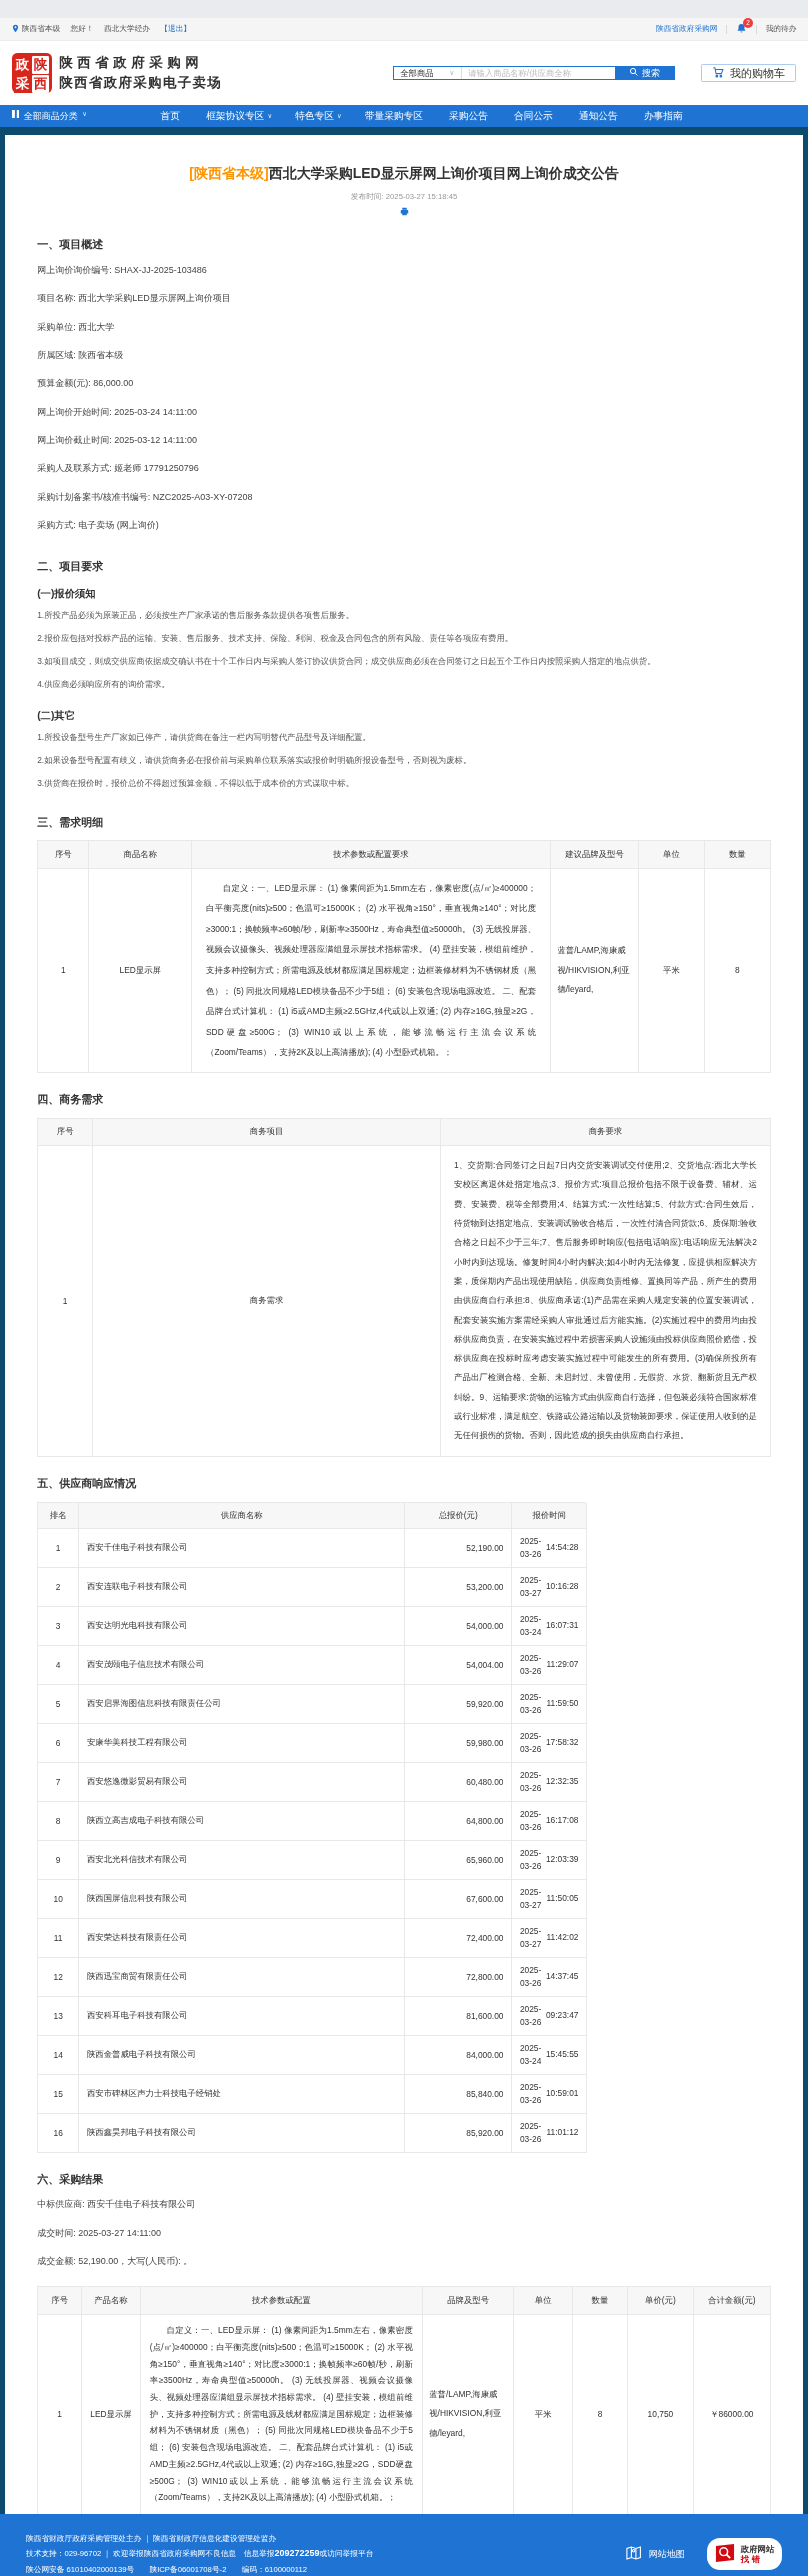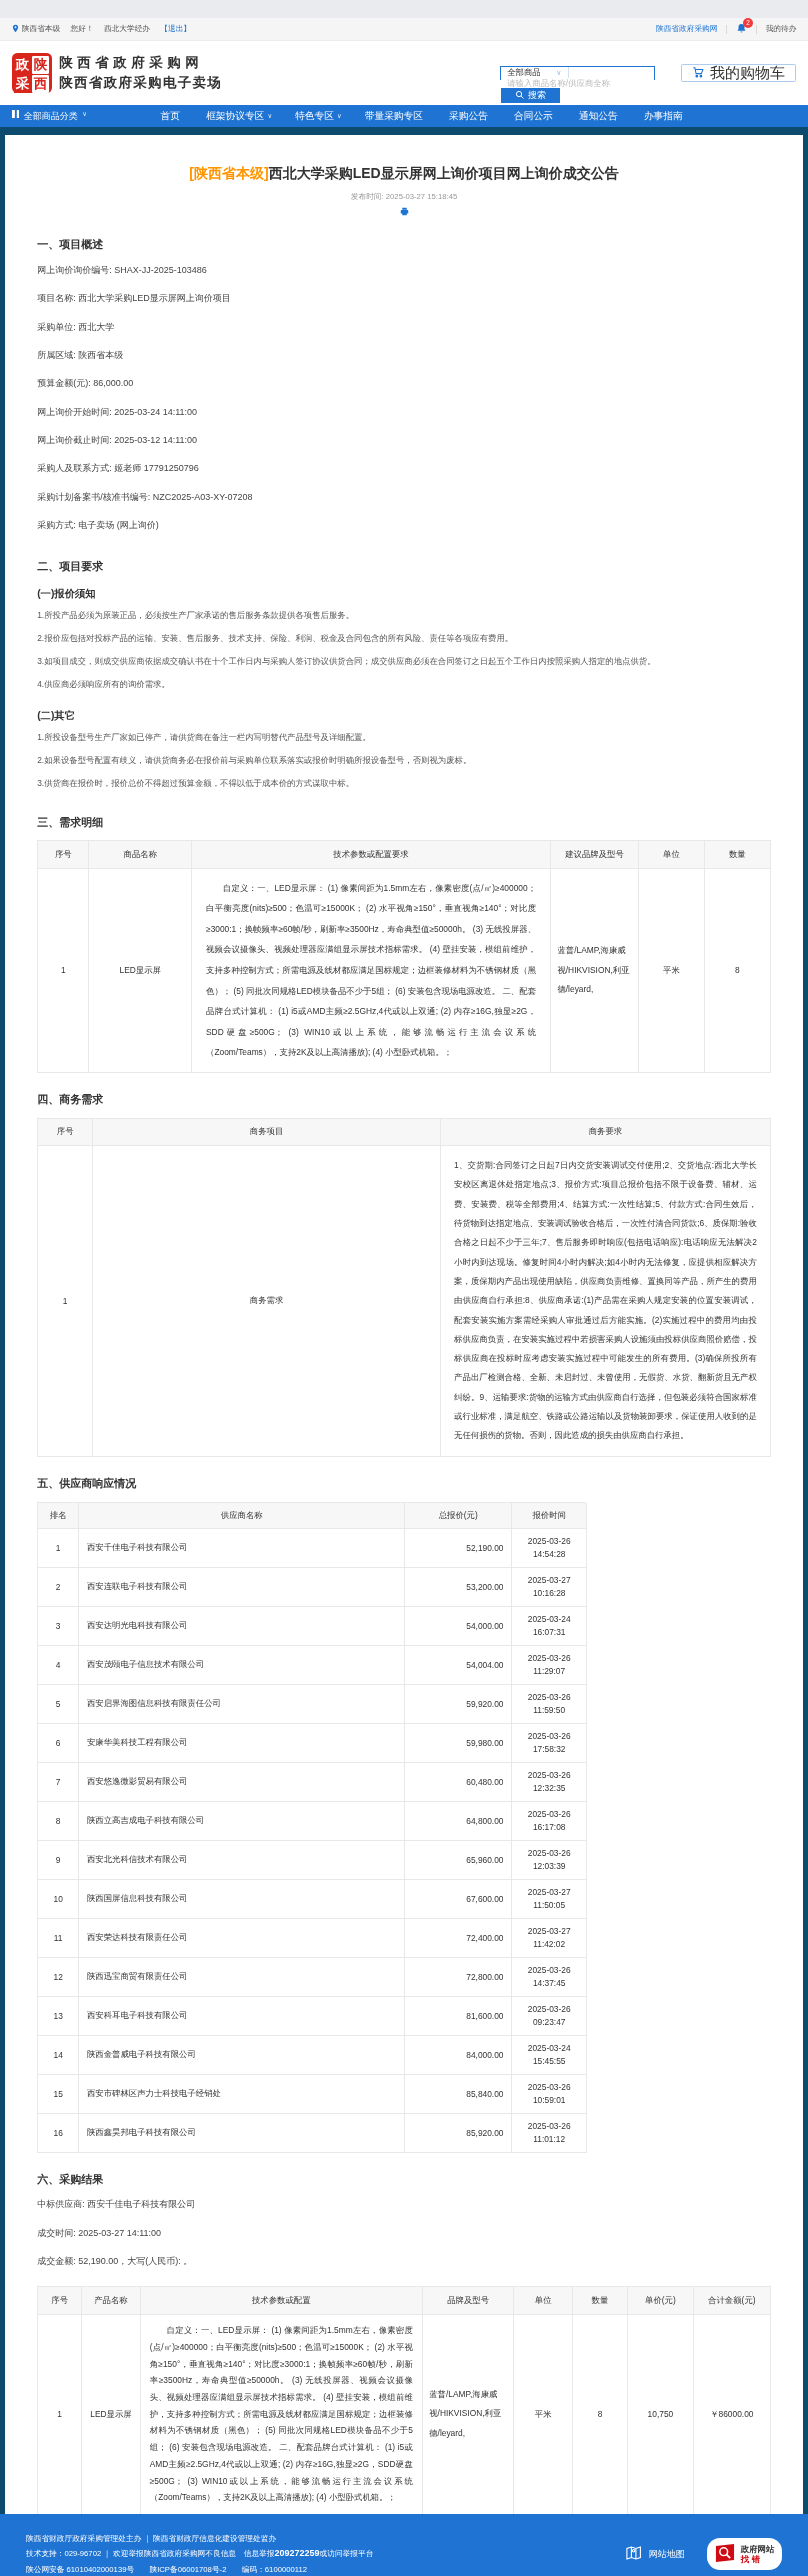--- a/index.html
+++ b/index.html
@@ -19,27 +19,27 @@
   
   .header { height:64px; background:#fff; display:flex; align-items:center; padding:0 11.6px; }
   .logo { width:40px; height:40px; background:#d8261c; border-radius:5.2px; display:grid; grid-template-columns:1fr 1fr; gap:1.3px; padding:2.6px; flex:0 0 auto; }
   .lg { display:flex; align-items:center; justify-content:center; font-size:13.5px; font-weight:bold; }
   .lg.a { color:#fff; background:#d8261c; }
   .lg.b { color:#d8261c; background:#fff; border-radius:1.3px; }
   .brand { margin-left:7.7px; }
   .brand .l1 { font-size:13.5px; font-weight:bold; letter-spacing:4.5px; color:#333; }
   .brand .l2 { font-size:13.5px; font-weight:bold; letter-spacing:1.3px; color:#333; margin-top:2.6px; }
   .search-area { margin-left:auto; display:flex; align-items:center; gap:26px; }
-  .search-box { display:flex; align-items:stretch; border:1.3px solid #1e73d3; height:14px; background:#fff;flex-direction:column; }
+  .search-box { display:flex; align-items:stretch; border:1.3px solid #1e73d3; height:14px; background:#fff; }
   .search-cat { width:68px; display:flex; align-items:center; justify-content:space-between; padding:0 6.4px; font-size:8.4px; color:#333; border-right:0.6px solid #cfe0f5; cursor:pointer; }
   .search-cat .caret { color:#9db8d9; font-size:7px; }
   .search-input { width:153px; border:none; outline:none; padding:0 6.4px; font-size:8.4px; font-family:inherit; color:#333; }
   .search-input::placeholder { color:#bbb; }
   .search-btn { width:59px; background:#1e73d3; border:none; color:#fff; font-size:9px; display:flex; align-items:center; justify-content:center; gap:3.9px; cursor:pointer; font-family:inherit; }
-  .cart-btn { height:18px; background:#fff; border:0.6px solid #aecbf0; display:flex; align-items:center; gap:5.8px; padding:0 10.3px; font-size:15px; color:#333; cursor:pointer; border-radius:1.3px; font-family:inherit; }
+  .cart-btn { height:18px; background:#fff; border:0.6px solid #aecbf0; display:flex; align-items:center; gap:5.8px; padding:0 10.3px; font-size:11px; color:#333; cursor:pointer; border-radius:1.3px; font-family:inherit; }
 
   
   .nav { height:22px; background:#1e73d3; display:flex; align-items:center; padding:0 11.6px; }
   .nav-all { display:flex; align-items:flex-start; gap:4.5px; color:#fff; font-size:9px; width:119px; cursor:pointer; }
   .nav-all .caret { font-size:6.4px; opacity:.9; }
   .nav-items { display:flex; gap:23px; margin-left:30px; }
   .nav-item { color:#fff; font-size:9.7px; text-decoration:none; display:flex; align-items:center; gap:3.2px; }
   .nav-item .caret { font-size:6.4px; opacity:.9; }
 
   
@@ -63,21 +63,21 @@
   td.breq { text-align:justify; line-height:19.3px; padding:10.3px 13px; }
 
   
   .sup { width:549px; margin-top:10.3px; border-top:0.6px solid #e8e8e8; border-left:0.6px solid #e8e8e8; }
   .sup-row { display:grid; grid-template-columns:41px 326px 107px 75px; }
   .sup-row > div { border-right:0.6px solid #e8e8e8; border-bottom:0.6px solid #e8e8e8; display:flex; align-items:center; justify-content:center; font-size:8.4px; color:#333; padding:3.9px 7.7px; }
   .sup-head > div { background:#f7f7f7; min-height:26px; }
   .sup-body .sup-row > div { min-height:39px; }
   .sup-body .c-name { justify-content:flex-start; }
   .sup-body .c-price { justify-content:flex-end; }
-  .sup-body .c-time { flex-direction:column; line-height:12.2px; }
+  .sup-body .c-time { flex-direction:row; line-height:12.2px; }
 
   .sign { margin-top:14px; text-align:right; font-size:9px; color:#333; }
   .sign div { line-height:16.7px; }
 
   
   .footer { position:absolute; left:0; right:0; bottom:0; height:80px; background:#1e73d3; color:#fff; display:flex; align-items:center; padding:0 26px; }
   .f-left { font-size:7.7px; line-height:15.5px; }
   .f-left b { font-size:9px; }
   .f-right { margin-left:auto; display:flex; align-items:center; gap:22px; }
   .sitemap { display:flex; align-items:center; gap:5.8px; font-size:9px; color:#fff; cursor:pointer; }

